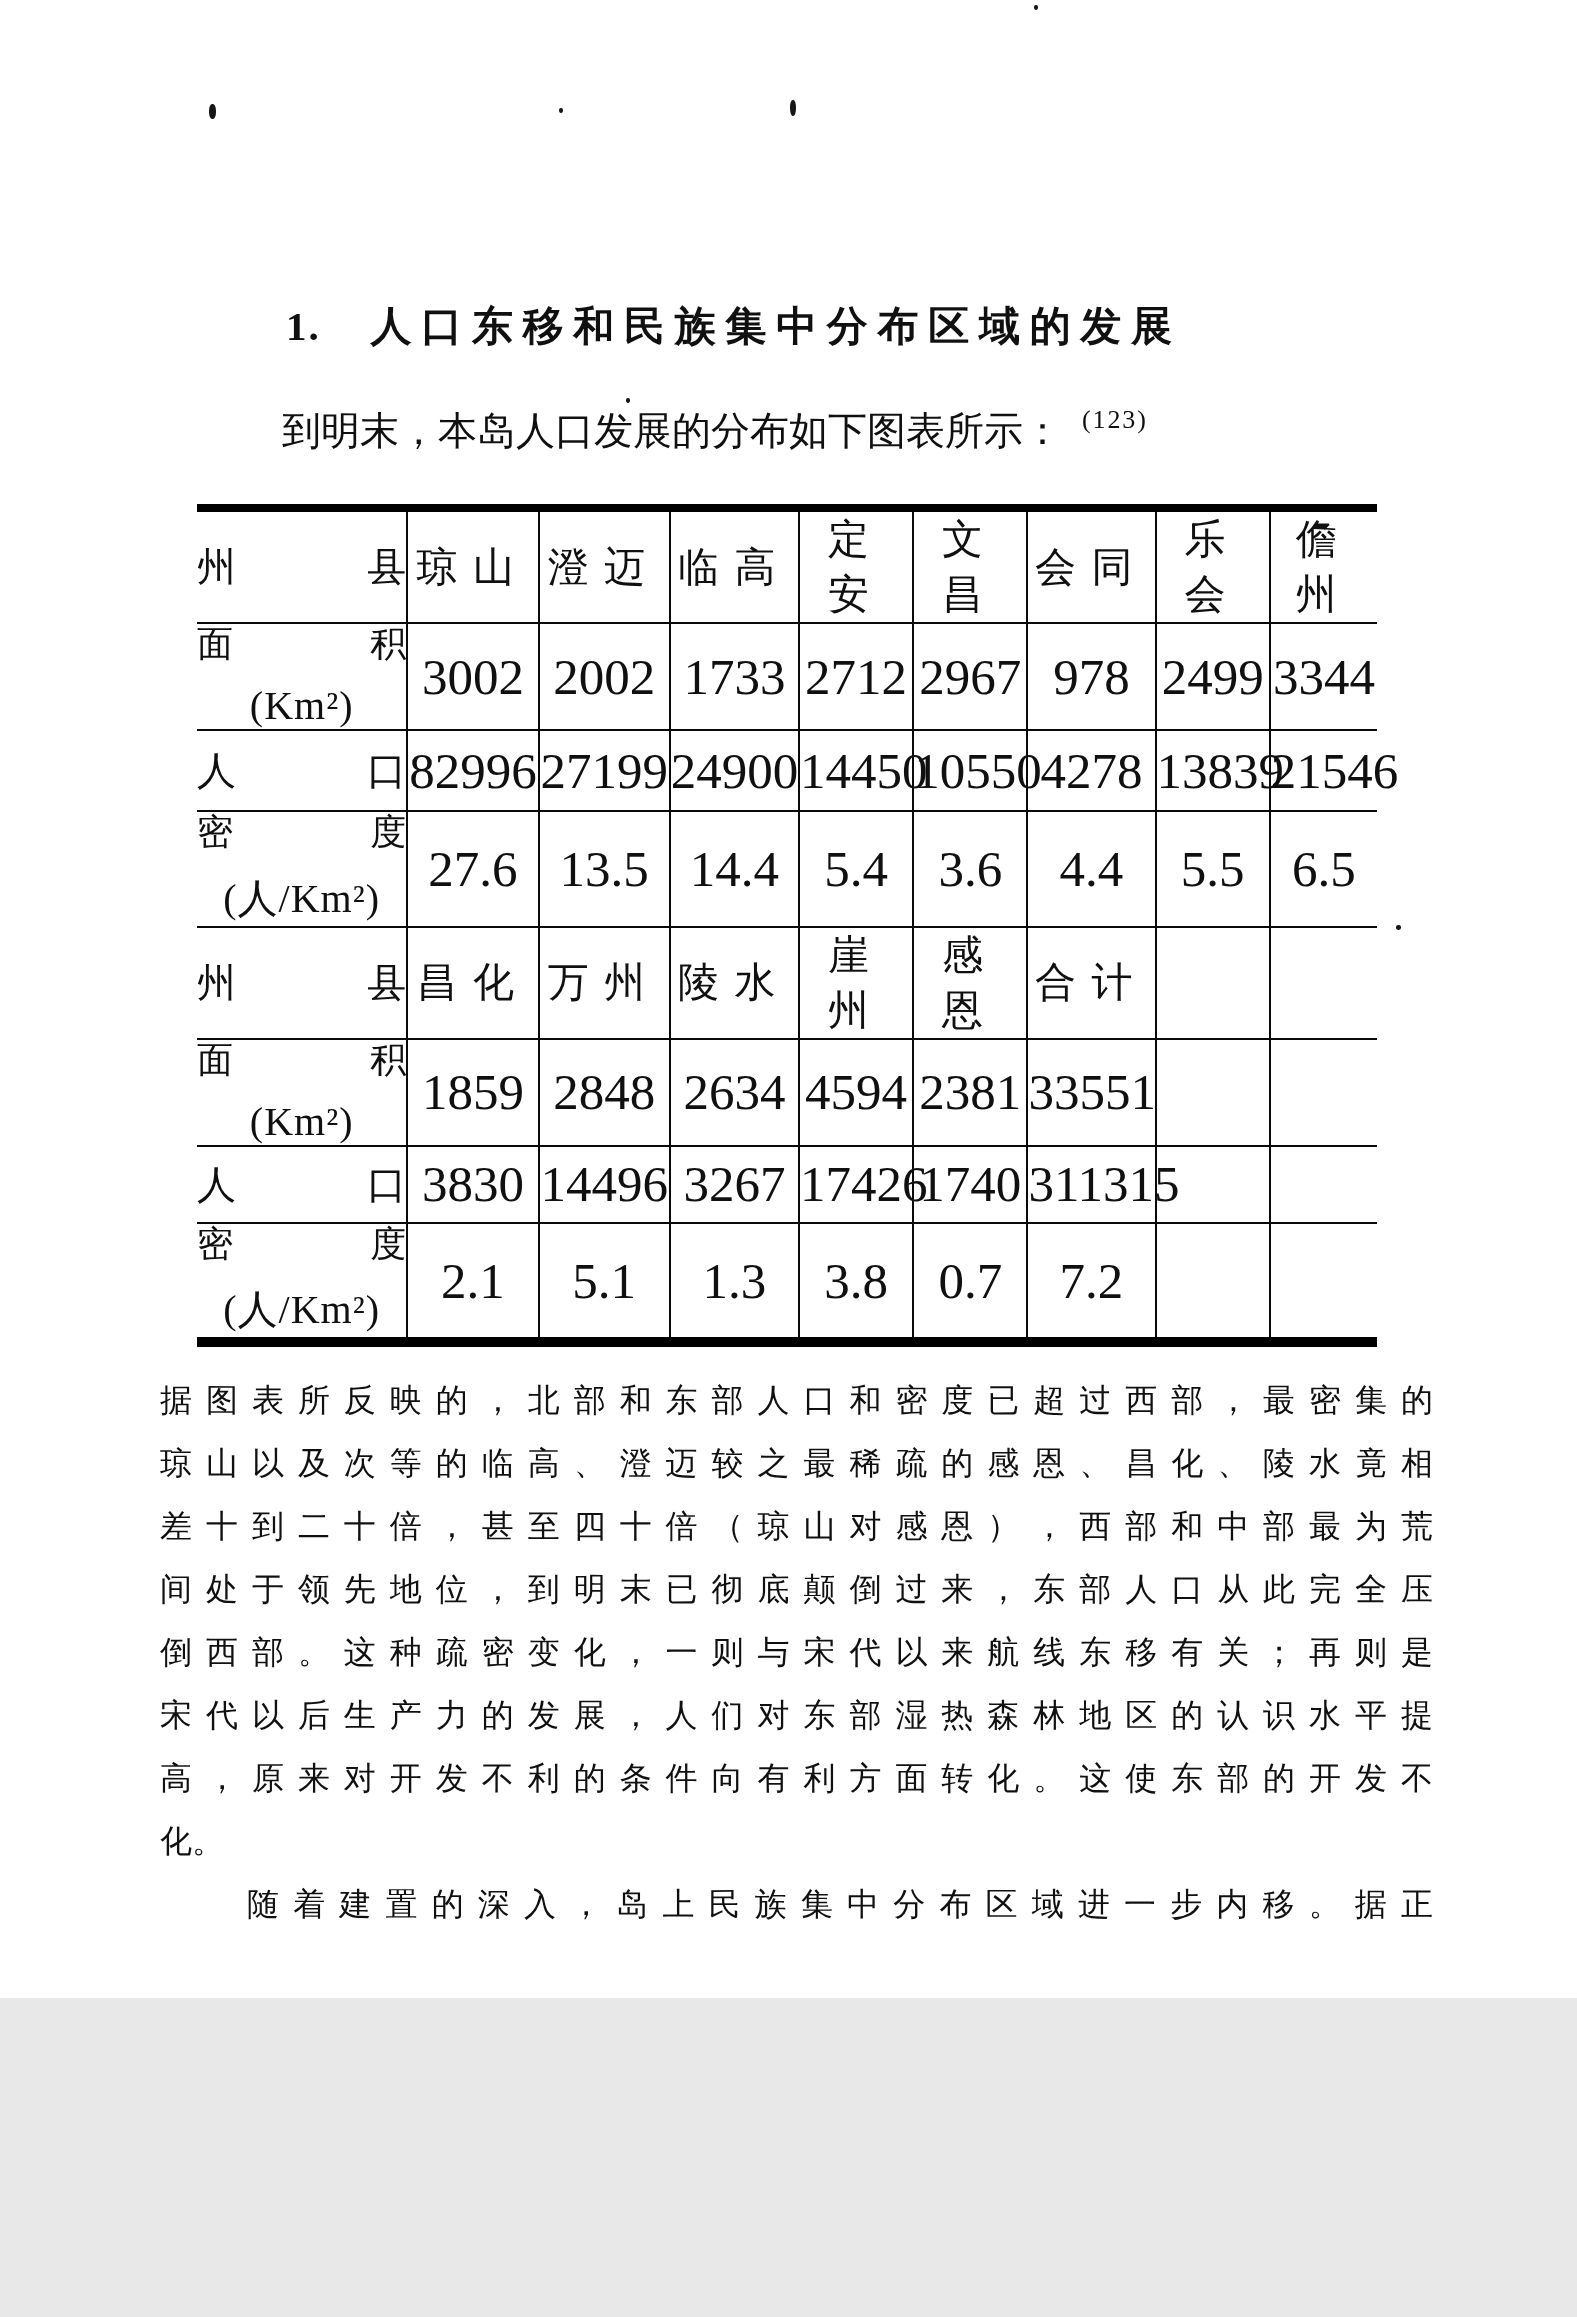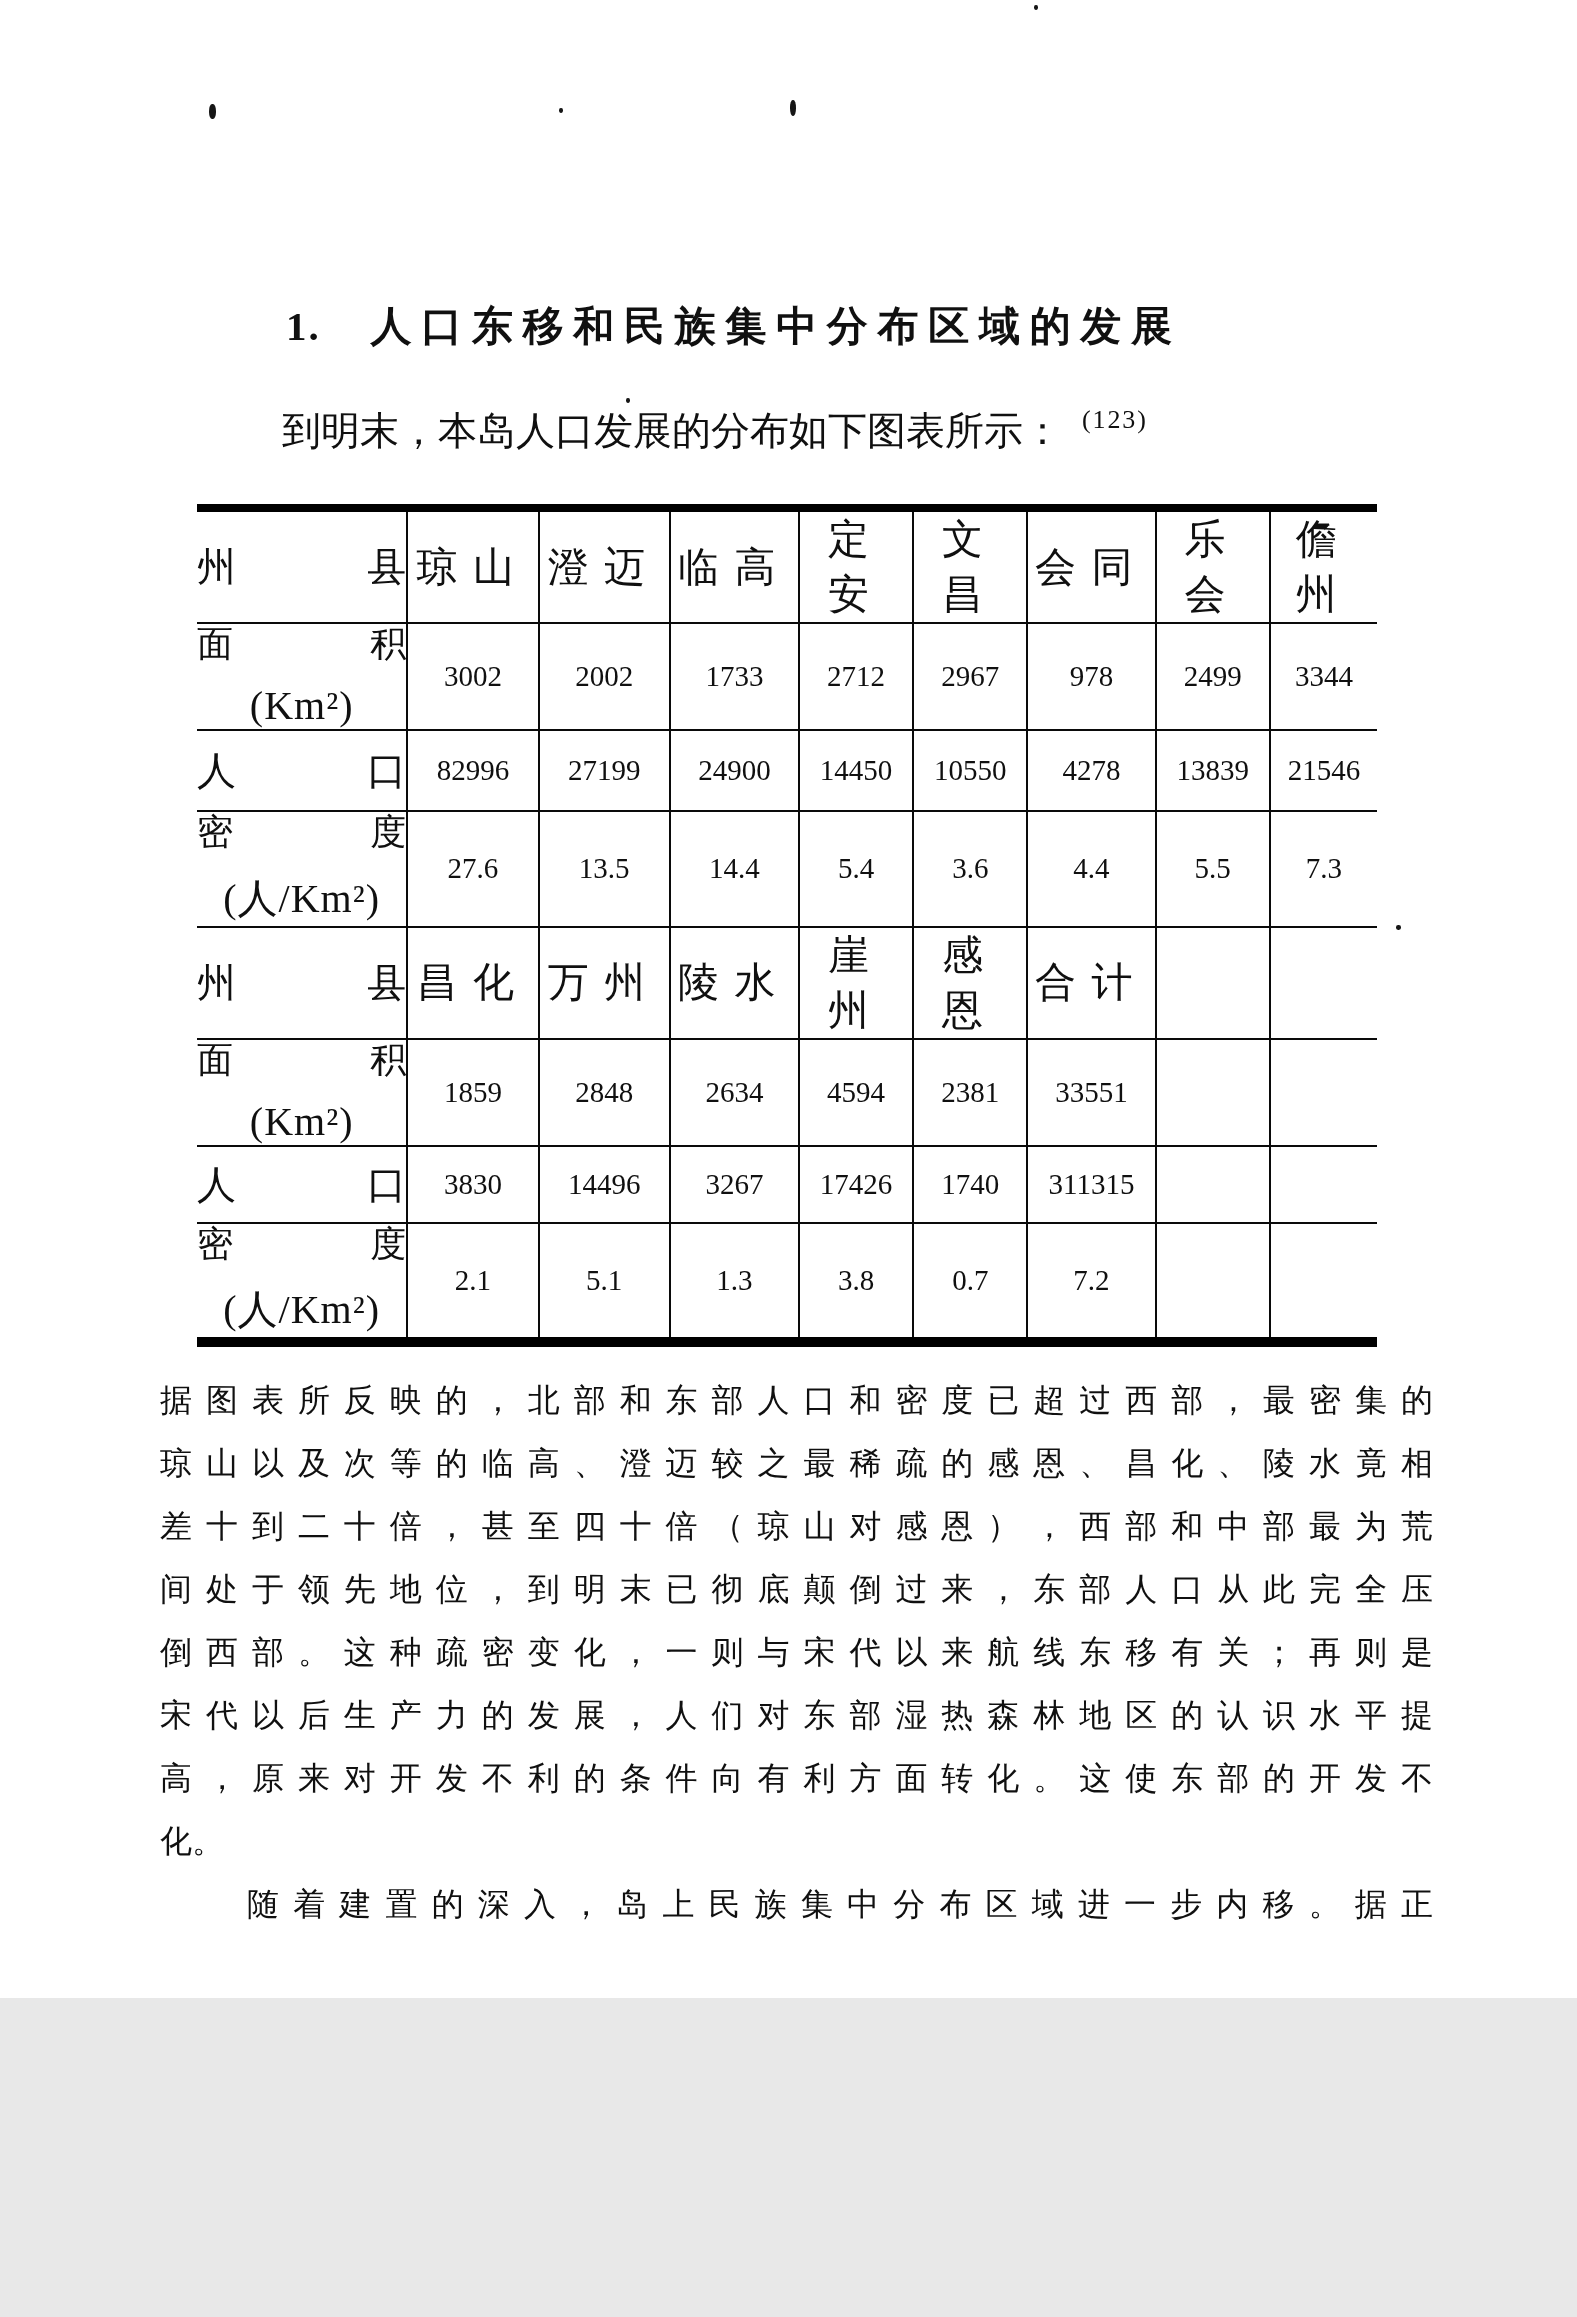--- a/index.html
+++ b/index.html
@@ -24,21 +24,21 @@
   .tablewrap tbody tr:first-child > td{border-top:none;}
   tbody tr:nth-child(1){height:108px;}
   tbody tr:nth-child(2){height:104px;}
   tbody tr:nth-child(3){height:81px;}
   tbody tr:nth-child(4){height:104px;}
   tbody tr:nth-child(5){height:77px;}
   tbody tr:nth-child(6){height:100px;}
   tbody tr:nth-child(7){height:77px;}
   tbody tr:nth-child(8){height:97px;}
   .headcell{font-size:41px; letter-spacing:15.4px; padding-left:15.4px;}
-  .valcell{font-size:29px; white-space:nowrap;}
+  .valcell{font-size:51px; white-space:nowrap;}
   .labelcell{font-size:39px; padding:0 23px; text-align:left;}
   .labelcell .spread{display:flex; justify-content:space-between; line-height:1.12;}
   .labelcell.two .spread{font-size:36px;}
   .labelcell .l2{font-size:40px; letter-spacing:1px; margin-top:18px; white-space:nowrap;}
   
   .bodytext{position:absolute; left:160px; top:1369px; width:1273px;
     font-size:32px; line-height:63px;}
   .bl{text-align:justify; text-align-last:justify; height:63px; overflow:hidden;}
   .bl.noj{text-align-last:left;}
   .bl.indent{text-indent:87px;}
@@ -130,21 +130,21 @@
               </div>
               <div class="l2">(人/Km²)</div>
             </td>
             <td class="valcell">27.6</td>
             <td class="valcell">13.5</td>
             <td class="valcell">14.4</td>
             <td class="valcell">5.4</td>
             <td class="valcell">3.6</td>
             <td class="valcell">4.4</td>
             <td class="valcell">5.5</td>
-            <td class="valcell">7.3</td>
+            <td class="valcell">6.5</td>
           </tr>
           <tr>
             <td class="labelcell">
               <div class="spread">
                 <span>州</span>
                 <span>县</span>
               </div>
             </td>
             <td class="headcell">昌化</td>
             <td class="headcell">万州</td>

